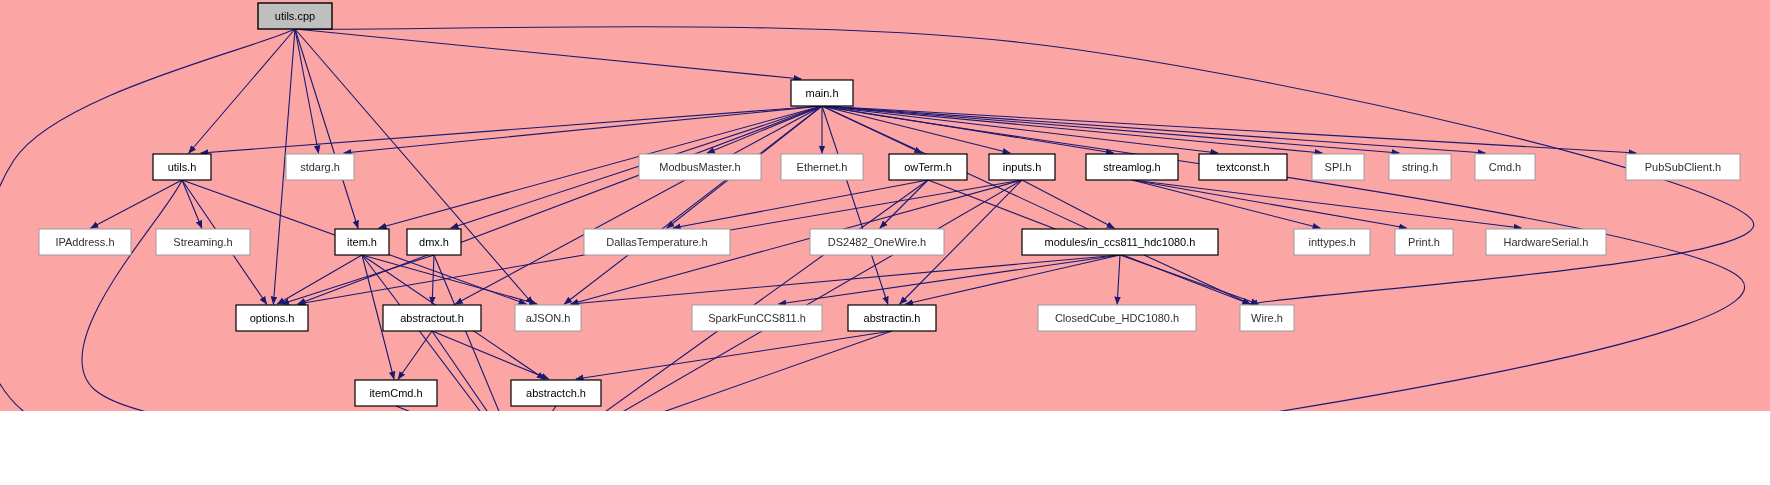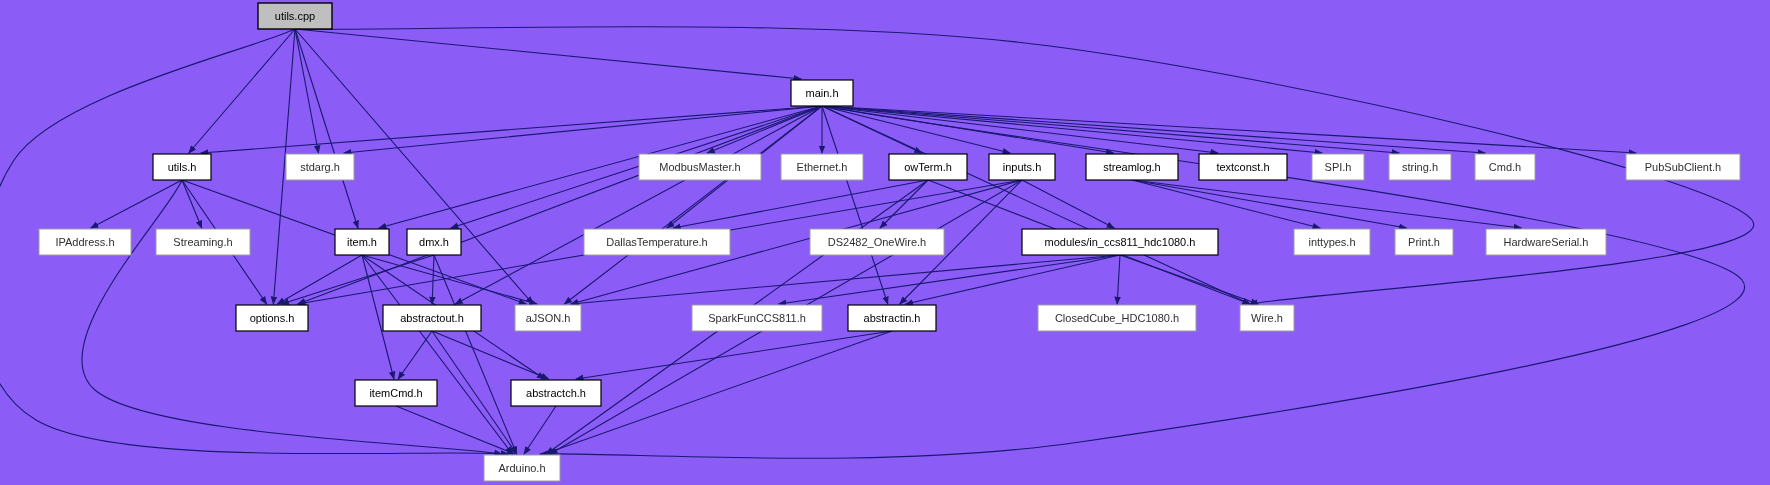--- a/index.html
+++ b/index.html
@@ -1,19 +1,19 @@
 <!DOCTYPE html>
 <html><head>
 <meta charset="utf-8">
 <style>
   html,body{margin:0;padding:0;background:#ffffff;}
   .canvas{
     position:relative;
-    width:1770px;height:485px;
-    background:#8b5cf6;
+    width:1770px;height:411px;
+    background:#fca5a5;
     font-family:"Liberation Sans", sans-serif;
     overflow:hidden;
     text-align:center;
   }
   svg{display:block;}
   svg text{
     font-family:"Liberation Sans", sans-serif;
     font-size:11px;
     fill:#000000;
     text-anchor:middle;

